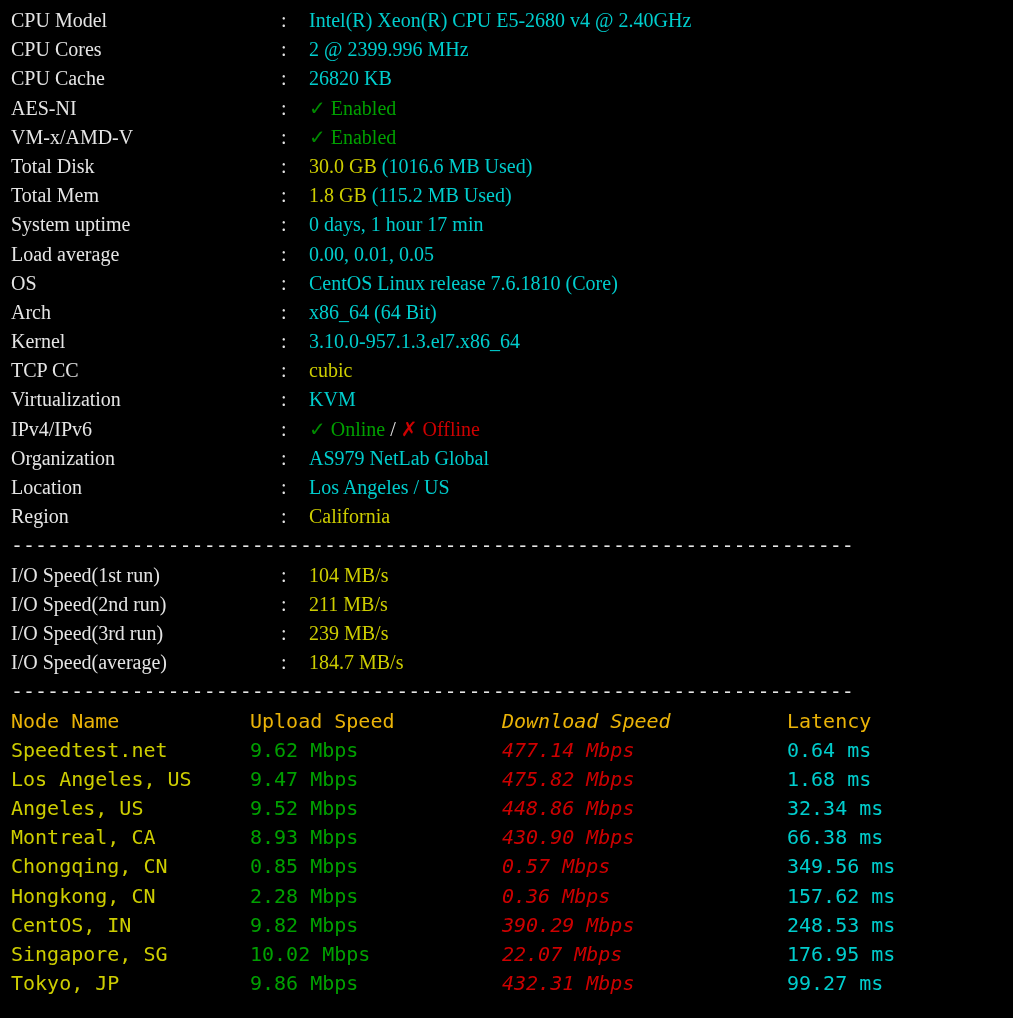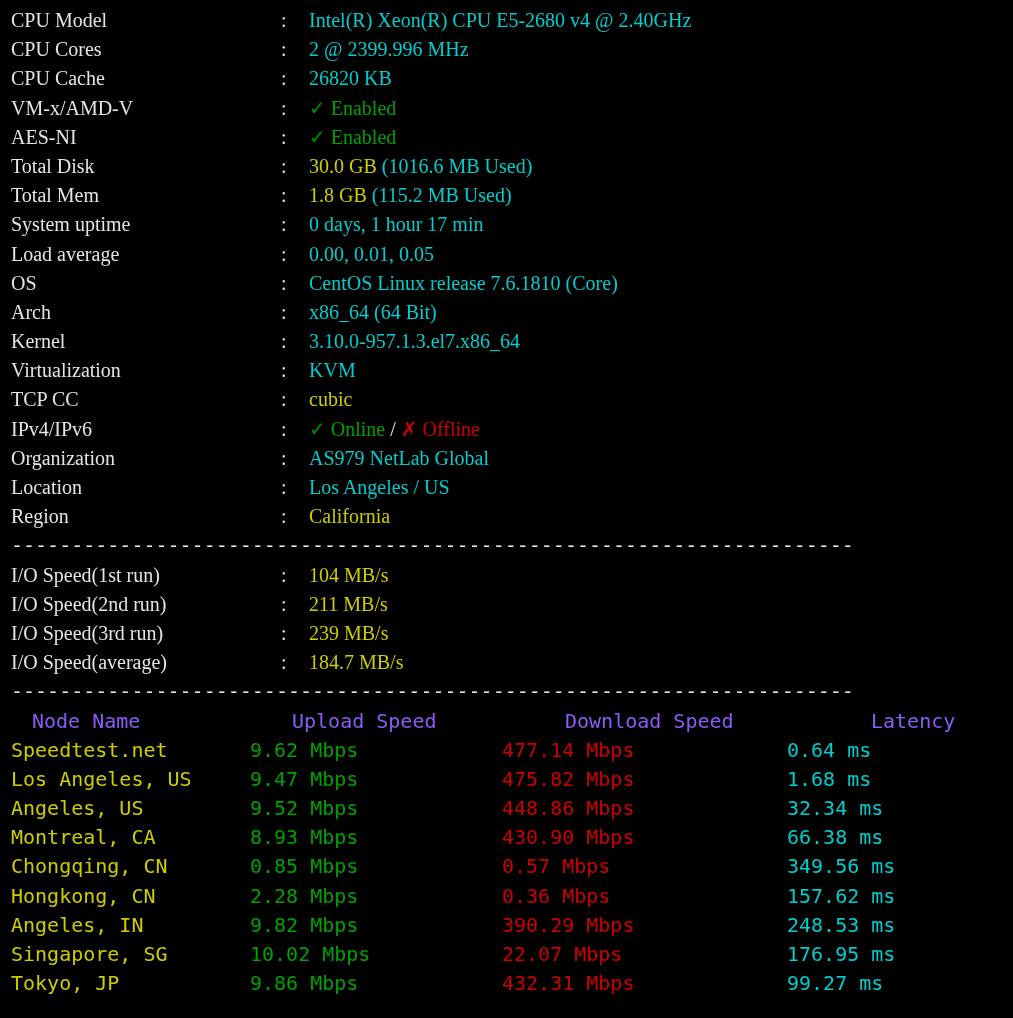--- a/index.html
+++ b/index.html
@@ -50,44 +50,44 @@
     overflow: hidden;
     letter-spacing: 0px;
   }
 
   .tbl-row {
     white-space: pre;
     height: 29.2px;
   }
   .c-node { display: inline-block; width: 239px; }
   .c-up   { display: inline-block; width: 252px; }
-  .c-down { display: inline-block; width: 285px; }
+  .c-down { display: inline-block; width: 285px; font-style: italic; }
   .c-lat  { display: inline-block; text-align: center; }
-  .hdr { color: #8b5cf6; margin-left: 21px; }
+  .hdr { color: #eab308; }
 </style>
 </head>
 <body>
 
 <div id="term">
 
   <div id="sysinfo-block">
       <div class="row"><span class="label">CPU Model</span><span class="colon">:</span><span class="cyan">Intel(R) Xeon(R) CPU E5-2680 v4 @ 2.40GHz</span></div>
       <div class="row"><span class="label">CPU Cores</span><span class="colon">:</span><span class="cyan">2 @ 2399.996 MHz</span></div>
       <div class="row"><span class="label">CPU Cache</span><span class="colon">:</span><span class="cyan">26820 KB</span></div>
+      <div class="row"><span class="label">AES-NI</span><span class="colon">:</span><span class="dgreen">✓ </span><span class="green">Enabled</span></div>
       <div class="row"><span class="label">VM-x/AMD-V</span><span class="colon">:</span><span class="dgreen">✓ </span><span class="green">Enabled</span></div>
-      <div class="row"><span class="label">AES-NI</span><span class="colon">:</span><span class="dgreen">✓ </span><span class="green">Enabled</span></div>
       <div class="row"><span class="label">Total Disk</span><span class="colon">:</span><span class="yellow">30.0 GB</span><span class="cyan"> (1016.6 MB Used)</span></div>
       <div class="row"><span class="label">Total Mem</span><span class="colon">:</span><span class="yellow">1.8 GB</span><span class="cyan"> (115.2 MB Used)</span></div>
       <div class="row"><span class="label">System uptime</span><span class="colon">:</span><span class="cyan">0 days, 1 hour 17 min</span></div>
       <div class="row"><span class="label">Load average</span><span class="colon">:</span><span class="cyan">0.00, 0.01, 0.05</span></div>
       <div class="row"><span class="label">OS</span><span class="colon">:</span><span class="cyan">CentOS Linux release 7.6.1810 (Core)</span></div>
       <div class="row"><span class="label">Arch</span><span class="colon">:</span><span class="cyan">x86_64 (64 Bit)</span></div>
       <div class="row"><span class="label">Kernel</span><span class="colon">:</span><span class="cyan">3.10.0-957.1.3.el7.x86_64</span></div>
+      <div class="row"><span class="label">TCP CC</span><span class="colon">:</span><span class="yellow">cubic</span></div>
       <div class="row"><span class="label">Virtualization</span><span class="colon">:</span><span class="cyan">KVM</span></div>
-      <div class="row"><span class="label">TCP CC</span><span class="colon">:</span><span class="yellow">cubic</span></div>
       <div class="row"><span class="label">IPv4/IPv6</span><span class="colon">:</span><span class="dgreen">✓ </span><span class="green">Online</span><span class="white"> / </span><span class="red">✗ </span><span class="red">Offline</span></div>
       <div class="row"><span class="label">Organization</span><span class="colon">:</span><span class="cyan">AS979 NetLab Global</span></div>
       <div class="row"><span class="label">Location</span><span class="colon">:</span><span class="cyan">Los Angeles / US</span></div>
       <div class="row"><span class="label">Region</span><span class="colon">:</span><span class="yellow">California</span></div>
     </div>
 
   <div class="sep">----------------------------------------------------------------------</div>
 
   <div id="io-block">
       <div class="row"><span class="label">I/O Speed(1st run)</span><span class="colon">:</span><span class="yellow">104 MB/s</span></div>
@@ -99,18 +99,18 @@
   <div class="sep">----------------------------------------------------------------------</div>
 
   <div id="speedtest-block">
       <div class="tbl-row"><span class="c-node hdr">Node Name</span><span class="c-up hdr">Upload Speed</span><span class="c-down hdr">Download Speed</span><span class="c-lat hdr">Latency</span></div>
       <div class="tbl-row"><span class="c-node yellow">Speedtest.net</span><span class="c-up green">9.62 Mbps</span><span class="c-down red">477.14 Mbps</span><span class="c-lat cyan">0.64 ms</span></div>
       <div class="tbl-row"><span class="c-node yellow">Los Angeles, US</span><span class="c-up green">9.47 Mbps</span><span class="c-down red">475.82 Mbps</span><span class="c-lat cyan">1.68 ms</span></div>
       <div class="tbl-row"><span class="c-node yellow">Angeles, US</span><span class="c-up green">9.52 Mbps</span><span class="c-down red">448.86 Mbps</span><span class="c-lat cyan">32.34 ms</span></div>
       <div class="tbl-row"><span class="c-node yellow">Montreal, CA</span><span class="c-up green">8.93 Mbps</span><span class="c-down red">430.90 Mbps</span><span class="c-lat cyan">66.38 ms</span></div>
       <div class="tbl-row"><span class="c-node yellow">Chongqing, CN</span><span class="c-up green">0.85 Mbps</span><span class="c-down red">0.57 Mbps</span><span class="c-lat cyan">349.56 ms</span></div>
       <div class="tbl-row"><span class="c-node yellow">Hongkong, CN</span><span class="c-up green">2.28 Mbps</span><span class="c-down red">0.36 Mbps</span><span class="c-lat cyan">157.62 ms</span></div>
-      <div class="tbl-row"><span class="c-node yellow">Angeles, IN</span><span class="c-up green">9.82 Mbps</span><span class="c-down red">390.29 Mbps</span><span class="c-lat cyan">248.53 ms</span></div>
+      <div class="tbl-row"><span class="c-node yellow">CentOS, IN</span><span class="c-up green">9.82 Mbps</span><span class="c-down red">390.29 Mbps</span><span class="c-lat cyan">248.53 ms</span></div>
       <div class="tbl-row"><span class="c-node yellow">Singapore, SG</span><span class="c-up green">10.02 Mbps</span><span class="c-down red">22.07 Mbps</span><span class="c-lat cyan">176.95 ms</span></div>
       <div class="tbl-row"><span class="c-node yellow">Tokyo, JP</span><span class="c-up green">9.86 Mbps</span><span class="c-down red">432.31 Mbps</span><span class="c-lat cyan">99.27 ms</span></div>
     </div>
 
 </div>
 
 </body></html>

